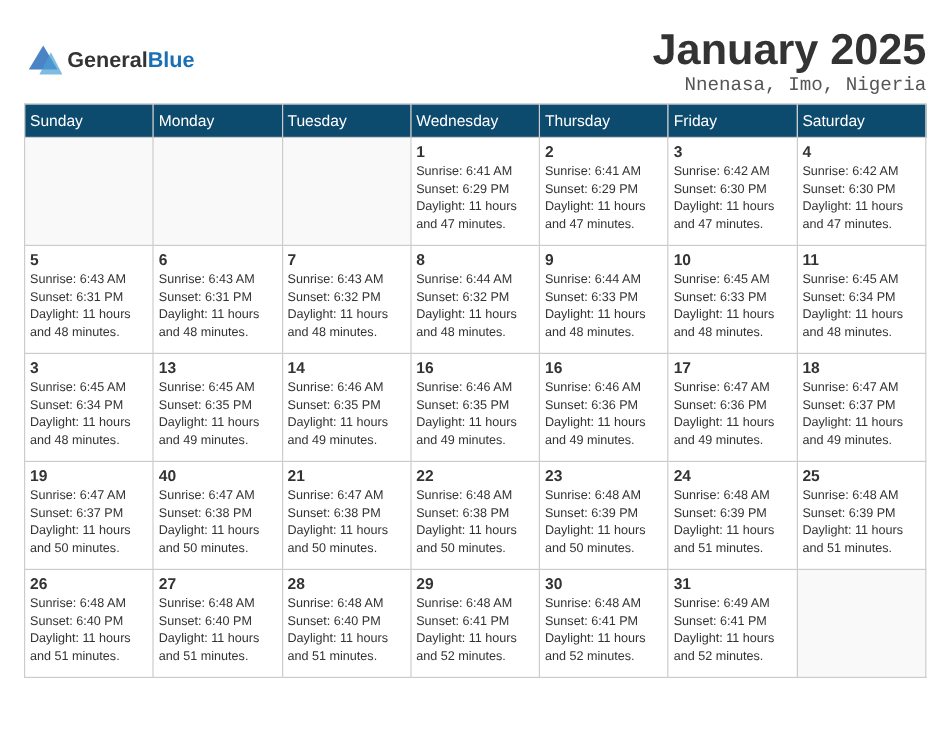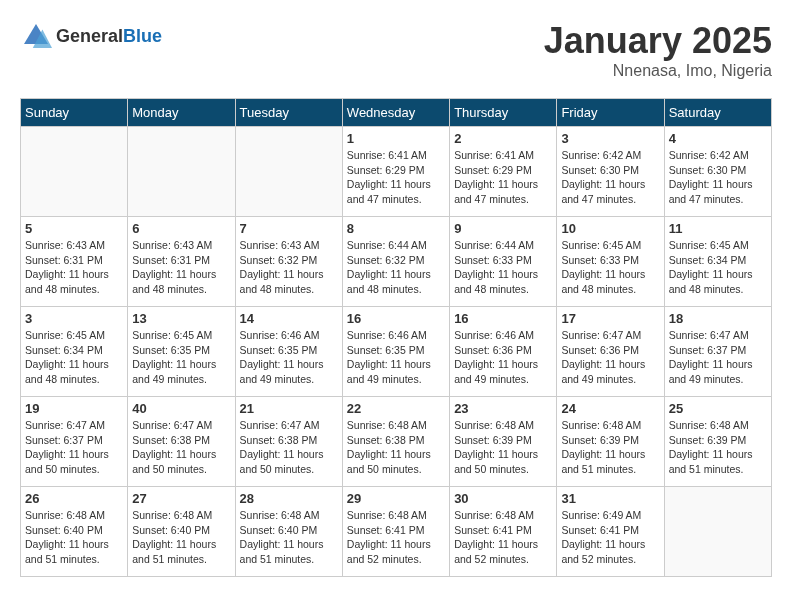--- a/index.html
+++ b/index.html
@@ -6,22 +6,22 @@
     body {
       font-family: Arial, sans-serif;
       background: #fff;
       width: 792px;
       min-height: 612px;
       padding: 20px;
     }
     .header {
       display: flex;
       justify-content: space-between;
-      align-items: flex-start;
-      margin-bottom: 18px;
+      align-items: center;
+      margin-bottom: 6px;
     }
     .logo {
       display: flex;
       align-items: center;
       gap: 4px;
     }
     .logo-icon {
       width: 32px;
       height: 32px;
     }
@@ -29,20 +29,21 @@
       text-align: right;
     }
     .month-title {
       font-size: 36px;
       color: #333;
       font-weight: bold;
     }
     .location-title {
       font-size: 16px;
       color: #555;
+      font-family: Liberation Mono, monospace;
     }
     .calendar {
       width: 100%;
       border-collapse: collapse;
       font-size: 11px;
     }
     .calendar th {
       background-color: #0c4a6e;
       color: #fff;
       padding: 6px 4px;

